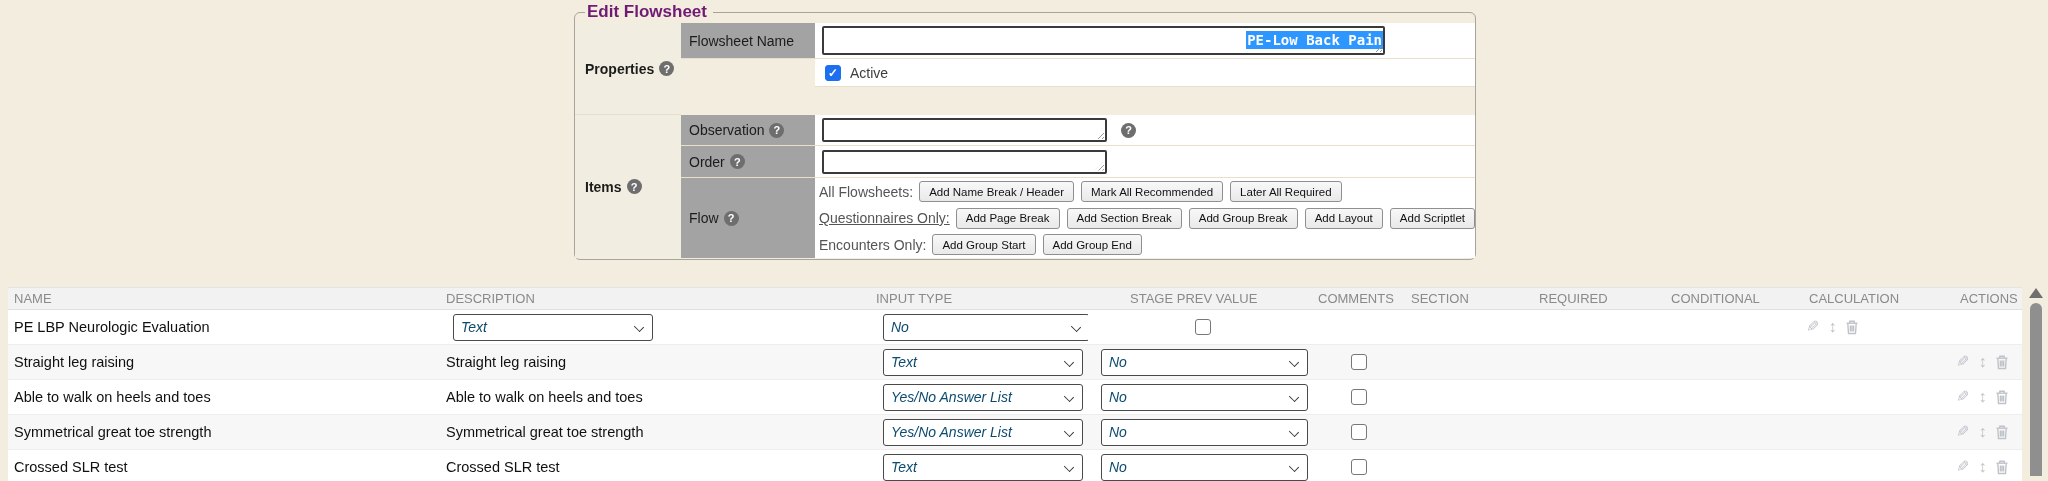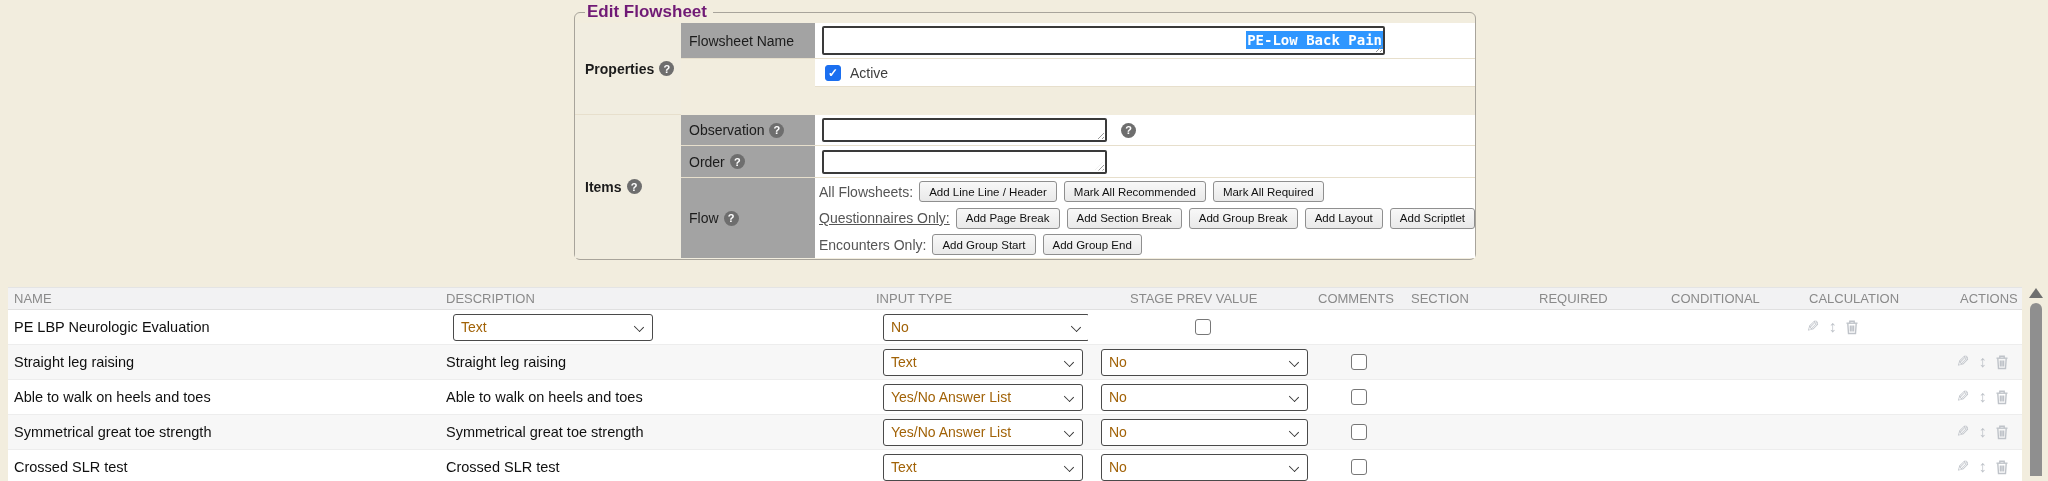--- a/index.html
+++ b/index.html
@@ -124,21 +124,21 @@
   .trow .tc-center { display:flex; justify-content:center; }
 
   
   .sel {
     position:relative; background:#fff;
     border:1.5px solid #4a4a4a; border-radius:3px;
     height:27px; margin-left:7px; display:flex; align-items:center;
   }
   .sel-input { width:200px; }
   .sel-stage { width:207px; }
-  .sel .val { font-size:14px; padding-left:7px; color:#a16207; }
+  .sel .val { font-size:14px; padding-left:7px; color:#0c4a6e;font-style:italic; }
   .sel .chev {
     position:absolute; right:9px; top:8px; width:8px; height:8px;
     border-right:1.6px solid #333; border-bottom:1.6px solid #333;
     transform:rotate(45deg) scaleY(0.8);
   }
 
   
   .acts { display:flex; align-items:center; gap:9px; padding-left:4px; color:#bfc3c9; }
   .icon-edit { font-size:16px; transform:scaleX(-1); line-height:1; cursor:default; }
   .icon-edit::after { content:"✎"; }
@@ -207,23 +207,23 @@
     </div>
     <div class="cell colC sepB c-ord-v">
       <div class="ta ta-sm">
         <span class="grip"></span>
       </div>
     </div>
 
     <div class="cell colC flow-line c-flow1">
       <span class="flow-cap">All Flowsheets:</span>
       <span class="flow-btns">
-          <button class="btn">Add Line Line / Header</button>
+          <button class="btn">Add Name Break / Header</button>
           <button class="btn">Mark All Recommended</button>
-          <button class="btn">Mark All Required</button>
+          <button class="btn">Later All Required</button>
         </span>
     </div>
     <div class="cell colC flow-line c-flow2">
       <span class="flow-cap u">Questionnaires Only:</span>
       <span class="flow-btns">
           <button class="btn">Add Page Break</button>
           <button class="btn">Add Section Break</button>
           <button class="btn">Add Group Break</button>
           <button class="btn">Add Layout</button>
           <button class="btn">Add Scriptlet</button>

